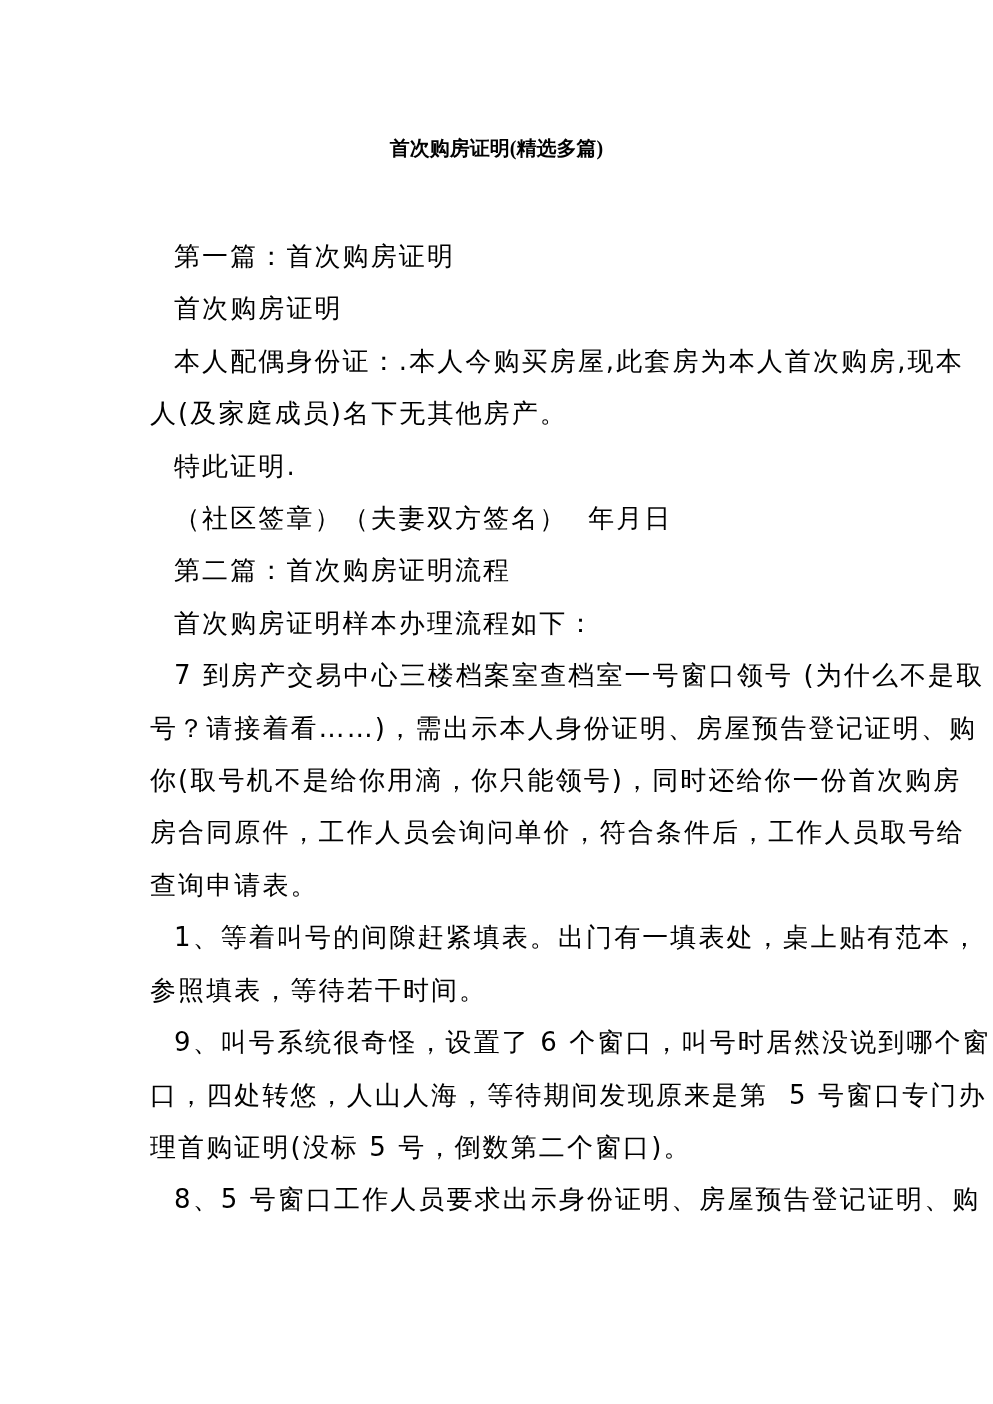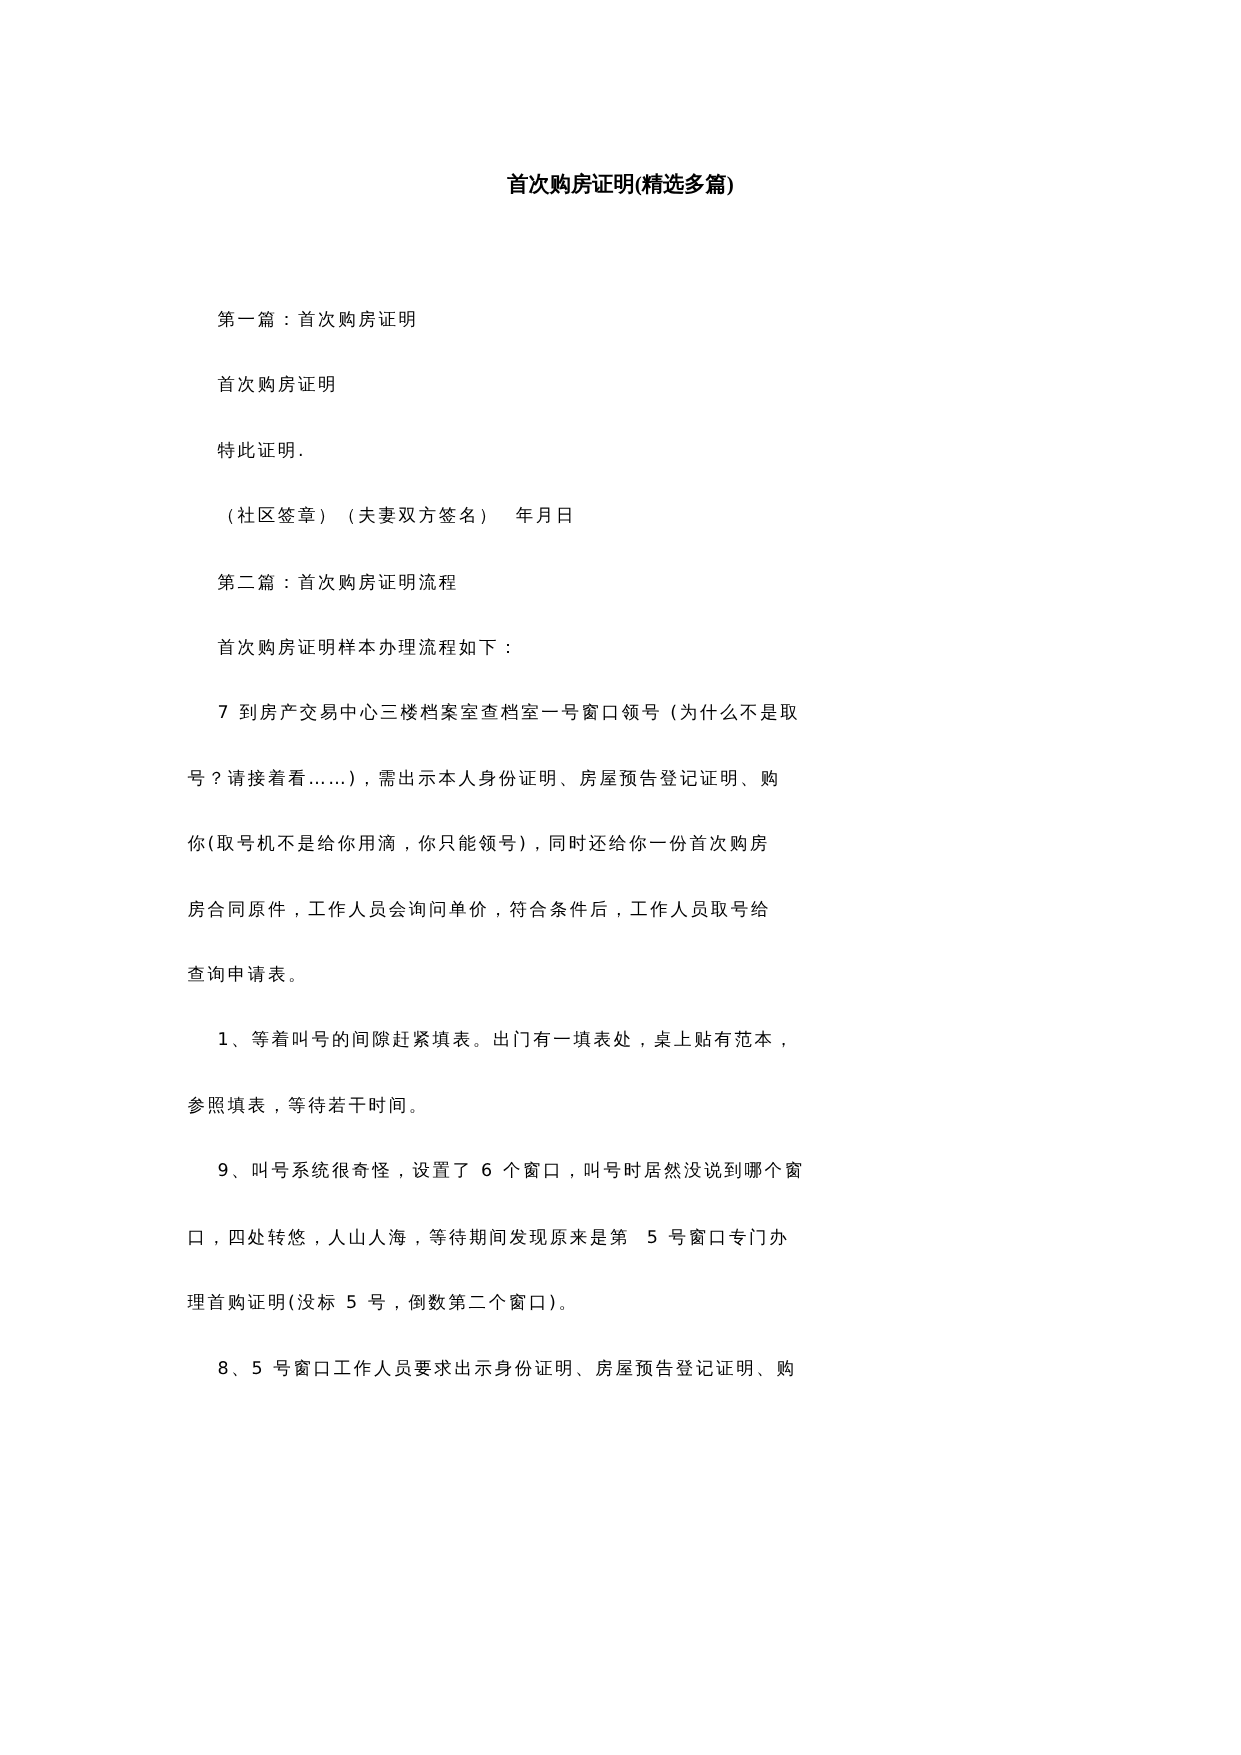--- a/index.html
+++ b/index.html
@@ -22,30 +22,30 @@
       width: 684px;
     }
     .doc-title {
       position: absolute;
       left: 0;
       top: 128px;
       width: 693px;
       text-align: center;
       font-family: "Liberation Serif", "DejaVu Serif", serif;
       font-weight: bold;
-      font-size: 17px;
+      font-size: 20px;
       line-height: 40px;
       letter-spacing: 0px;
     }
     .body-text {
       position: absolute;
       left: 0;
       top: 230px;
       width: 684px;
-      font-size: 14px;
+      font-size: 26px;
       line-height: 52.4px;
       letter-spacing: 2.1px;
     }
     .line {
       display: block;
       white-space: nowrap;
     }
     .line.indent {
       padding-left: 24px;
     }
@@ -59,20 +59,24 @@
   <div class="body-text">
 
     <div class="para-block">
       <span class="line indent">第一篇：首次购房证明</span>
     </div>
 
     <div class="para-block">
       <span class="line indent">首次购房证明</span>
     </div>
 
+    <div class="para-block">
+      <span class="line indent">本人配偶身份证：.本人今购买房屋,此套房为本人首次购房,现本</span>
+      <span class="line">人(及家庭成员)名下无其他房产。</span>
+    </div>
 
     <div class="para-block">
       <span class="line indent">特此证明.</span>
     </div>
 
     <div class="para-block">
       <span class="line indent" style="white-space: pre;">（社区签章）（夫妻双方签名）  年月日</span>
     </div>
 
     <div class="para-block">

